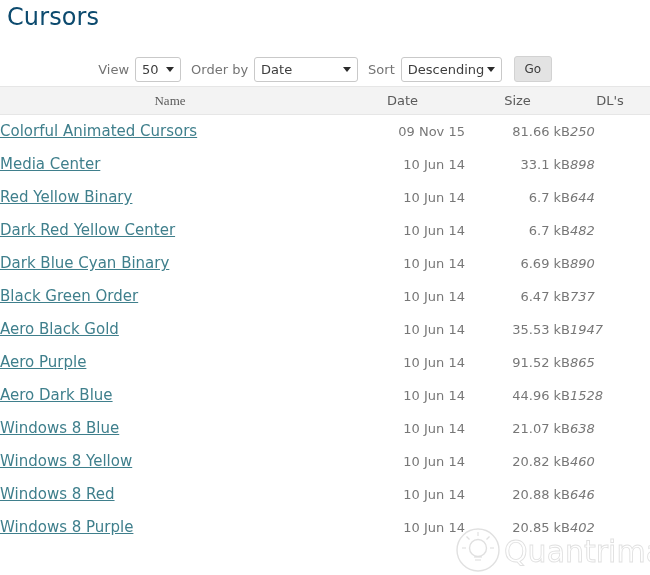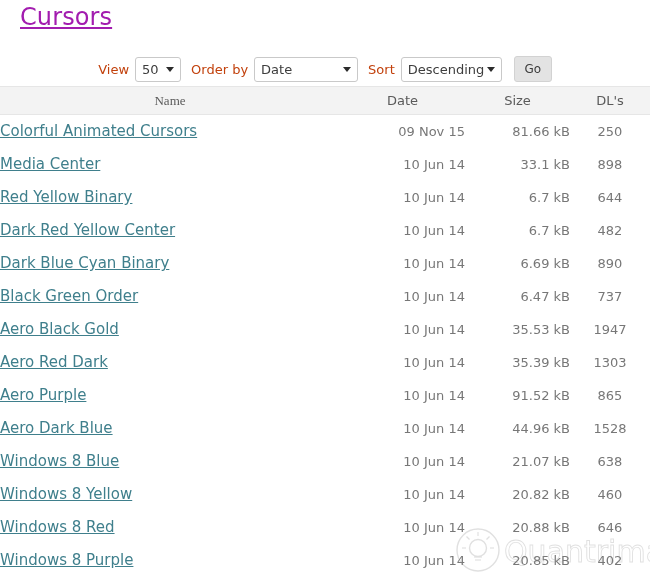--- a/index.html
+++ b/index.html
@@ -16,44 +16,43 @@
   #page {
     position: relative;
     width: 650px;
     height: 575px;
     background: #ffffff;
   }
 
   
   .page-title {
     position: absolute;
-    left: 20px;
+    left: 7px;
     top: 2px;
     font-size: 24px;
     font-weight: 400;
-    color: #a21caf;
+    color: #0c4a6e;
     letter-spacing: 0.1px;
     line-height: 30px;
-    text-decoration: underline;
   }
 
   
   .toolbar {
     position: absolute;
     left: 0;
     top: 52px;
     width: 650px;
     height: 34px;
     display: flex;
     align-items: center;
     justify-content: center;
   }
   .tb-label {
     font-size: 13px;
-    color: #c2410c;
+    color: #737373;
     margin-right: 6px;
     white-space: nowrap;
   }
   .tb-label.spaced { margin-left: 10px; }
 
   .fake-select {
     position: relative;
     display: inline-flex;
     align-items: flex-start;
     height: 25px;
@@ -129,21 +128,21 @@
     height: 33px;
     padding: 0;
     font-size: 13px;
     color: #777777;
     vertical-align: middle;
     border: none;
   }
   td.c-name { padding-left: 6px; text-align: left; }
   td.c-date { text-align: right; padding-right: 29px; }
   td.c-size { text-align: right; padding-right: 22px; }
-  td.c-dl   { text-align: center; padding-right: 31px; }
+  td.c-dl   { text-align: left; padding-right: 31px; font-style: italic; }
 
   td.c-name a {
     color: #3f7f8c;
     text-decoration: underline;
     font-size: 15px;
   }
 
   
   .watermark {
     position: absolute;
@@ -234,26 +233,20 @@
             <td class="c-name"><a href="#">Black Green Order</a></td>
             <td class="c-date">10 Jun 14</td>
             <td class="c-size">6.47 kB</td>
             <td class="c-dl">737</td>
           </tr>
           <tr>
             <td class="c-name"><a href="#">Aero Black Gold</a></td>
             <td class="c-date">10 Jun 14</td>
             <td class="c-size">35.53 kB</td>
             <td class="c-dl">1947</td>
-          </tr>
-          <tr>
-            <td class="c-name"><a href="#">Aero Red Dark</a></td>
-            <td class="c-date">10 Jun 14</td>
-            <td class="c-size">35.39 kB</td>
-            <td class="c-dl">1303</td>
           </tr>
           <tr>
             <td class="c-name"><a href="#">Aero Purple</a></td>
             <td class="c-date">10 Jun 14</td>
             <td class="c-size">91.52 kB</td>
             <td class="c-dl">865</td>
           </tr>
           <tr>
             <td class="c-name"><a href="#">Aero Dark Blue</a></td>
             <td class="c-date">10 Jun 14</td>

